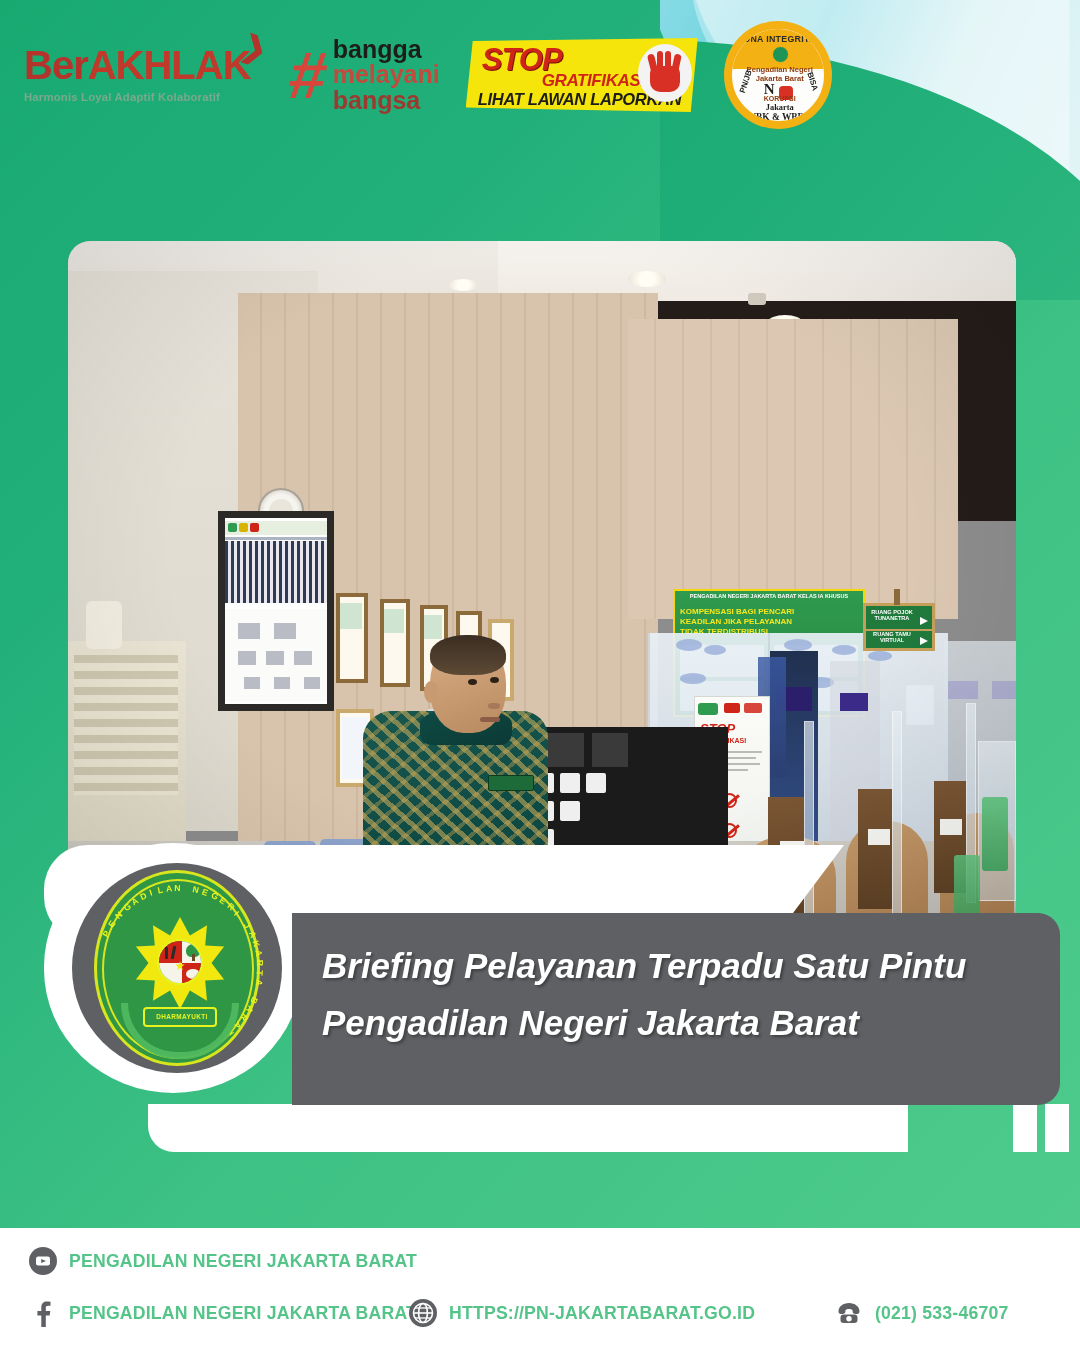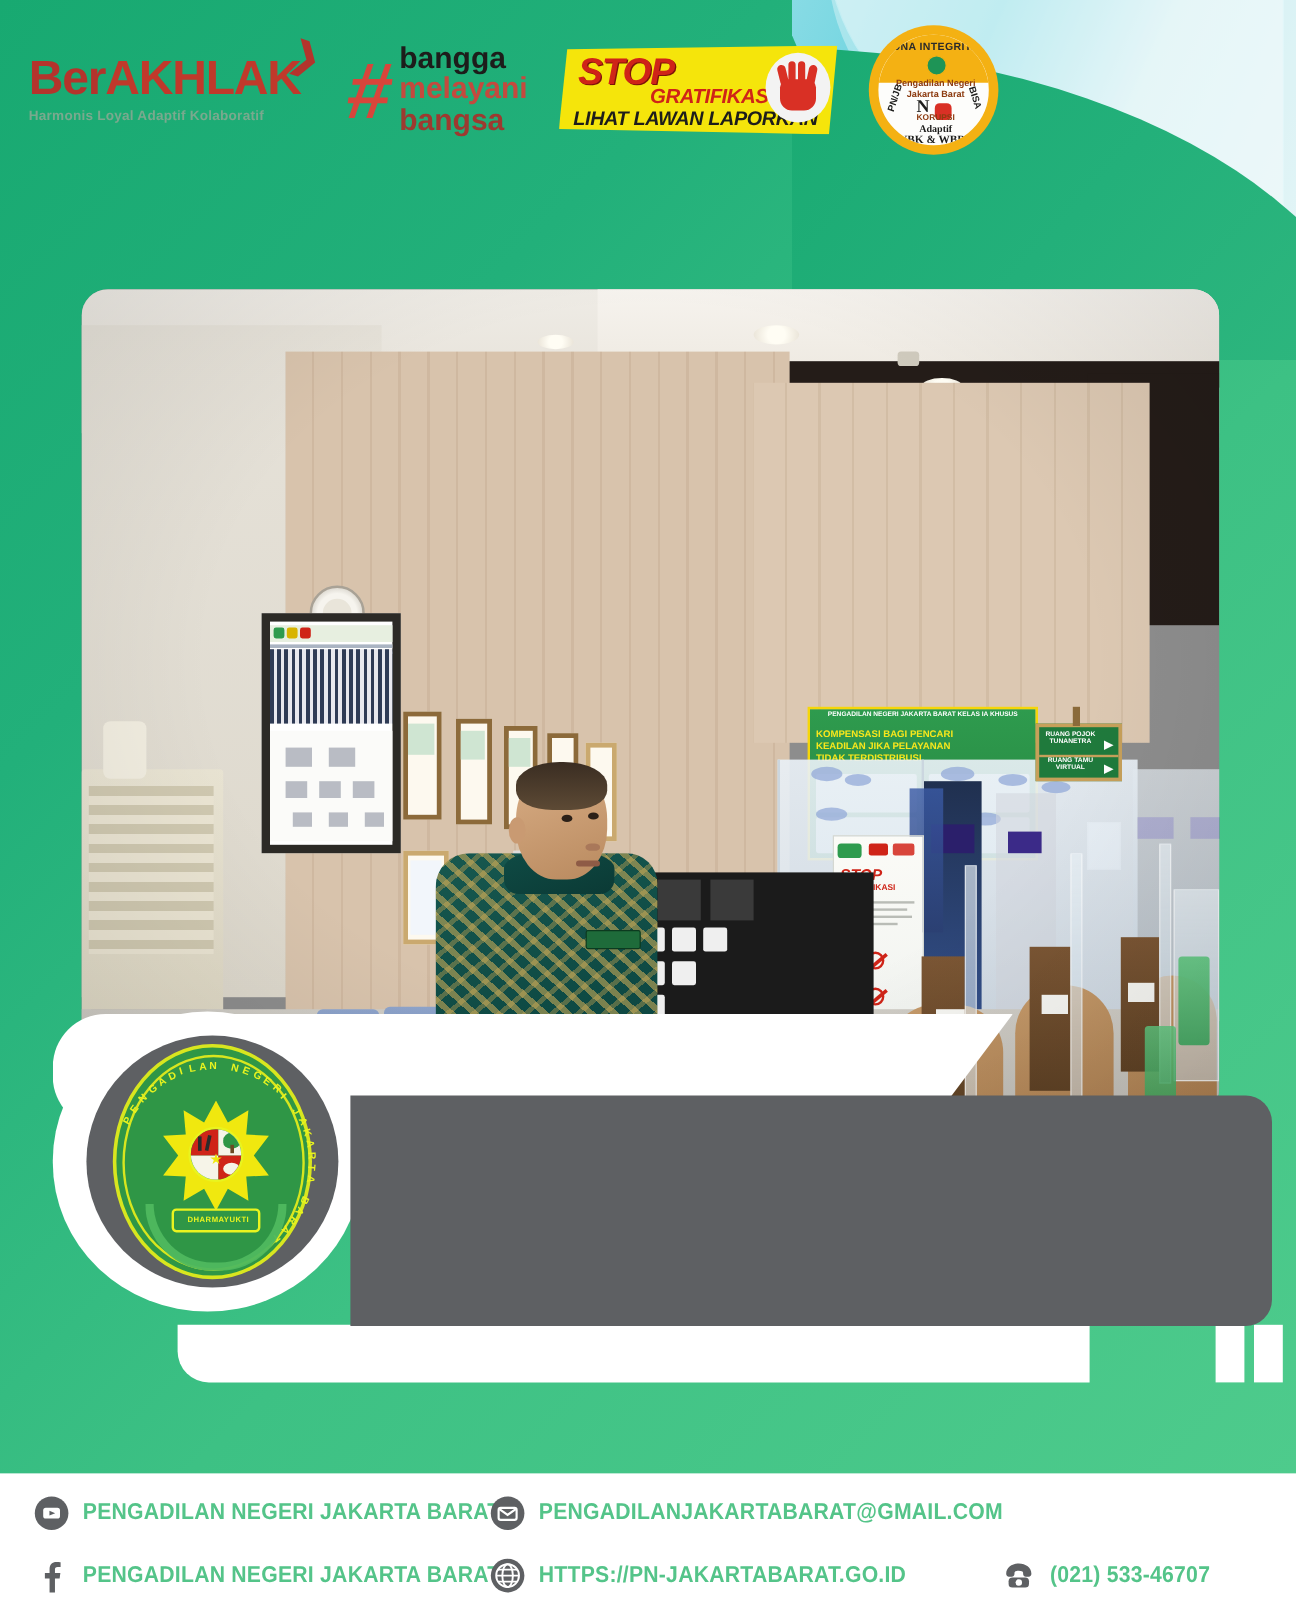--- a/index.html
+++ b/index.html
@@ -410,21 +410,21 @@
         <div class="arc-top"></div>
         <div class="zi-text">ZONA INTEGRITAS</div>
         <div class="mini-seal"></div>
         <div class="pn1">Pengadilan Negeri</div>
         <div class="pn2">Jakarta Barat</div>
         <div class="bigN">N</div>
         <div class="nohand">
             <div class="hb"></div>
           </div>
         <div class="korupsi">KORUPSI</div>
-        <div class="menuju">Adaptif</div>
+        <div class="menuju">Jakarta</div>
         <div class="wbk">WBK &amp; WBBM</div>
         <div class="side-l">PN/JB</div>
         <div class="side-r">BISA</div>
       </div>
     </div>
   </div>
 
   <div id="photo">
 
     <div class="ph ceil"></div>
@@ -619,20 +619,24 @@
   <div id="white-band"></div>
   <div class="deco-bar" id="deco-bar-1"></div>
   <div class="deco-bar" id="deco-bar-2"></div>
 
   <div id="date-plate"></div>
   <div id="seal-bg"></div>
 
   <div id="title-box"></div>
 
 
+  <div id="title-lines">
+    <div>Briefing Pelayanan Terpadu Satu Pintu</div>
+    <div>Pengadilan Negeri Jakarta Barat</div>
+  </div>
 
   <div id="seal">
     <div class="seal-oval">
       <div class="seal-ring"></div>
       <div class="seal-arc">
         <span style="transform:rotate(-62deg) translateX(-3px);">P</span>
         <span style="transform:rotate(-54deg) translateX(-3px);">E</span>
         <span style="transform:rotate(-46deg) translateX(-3px);">N</span>
         <span style="transform:rotate(-38deg) translateX(-3px);">G</span>
         <span style="transform:rotate(-31deg) translateX(-3px);">A</span>
@@ -693,32 +697,20 @@
         <svg viewBox="0 0 30 30">
             <circle cx="15" cy="15" r="14" fill="#5e6063"></circle>
             <rect x="8" y="10.5" width="14" height="9" rx="2.2" fill="#ffffff"></rect>
             <polygon points="13.2,13 18,15 13.2,17" fill="#5e6063"></polygon>
           </svg>
       </span>
       <span class="f-label">PENGADILAN NEGERI JAKARTA BARAT</span>
     </div>
   </div>
 
-  <div class="f-row" style="left:408px; top:18px;">
-    <div class="f-item">
-      <span class="f-ico">
-        <svg viewBox="0 0 30 30">
-            <circle cx="15" cy="15" r="14" fill="#5e6063"></circle>
-            <rect x="7.5" y="10.5" width="15" height="10" rx="1.8" fill="none" stroke="#ffffff" stroke-width="1.8"></rect>
-            <polyline points="8.2,11.6 15,16.4 21.8,11.6" fill="none" stroke="#ffffff" stroke-width="1.8"></polyline>
-          </svg>
-      </span>
-      <span class="f-label">PENGADILANJAKARTABARAT@GMAIL.COM</span>
-    </div>
-  </div>
 
 
   <div class="f-row" style="left:28px; top:70px;">
     <div class="f-item">
       <span class="f-ico">
         <svg viewBox="0 0 30 30">
             <path d="M17.8 29V17.4h3.9l.6-4.5h-4.5V10c0-1.3.4-2.2 2.3-2.2h2.4V3.8C21.9 3.7 20.5 3.6 19 3.6c-3.4 0-5.7 2-5.7 5.9v3.4H9.4v4.5h3.9V29z" fill="#5e6063"></path>
           </svg>
       </span>
       <span class="f-label">PENGADILAN NEGERI JAKARTA BARAT</span>

